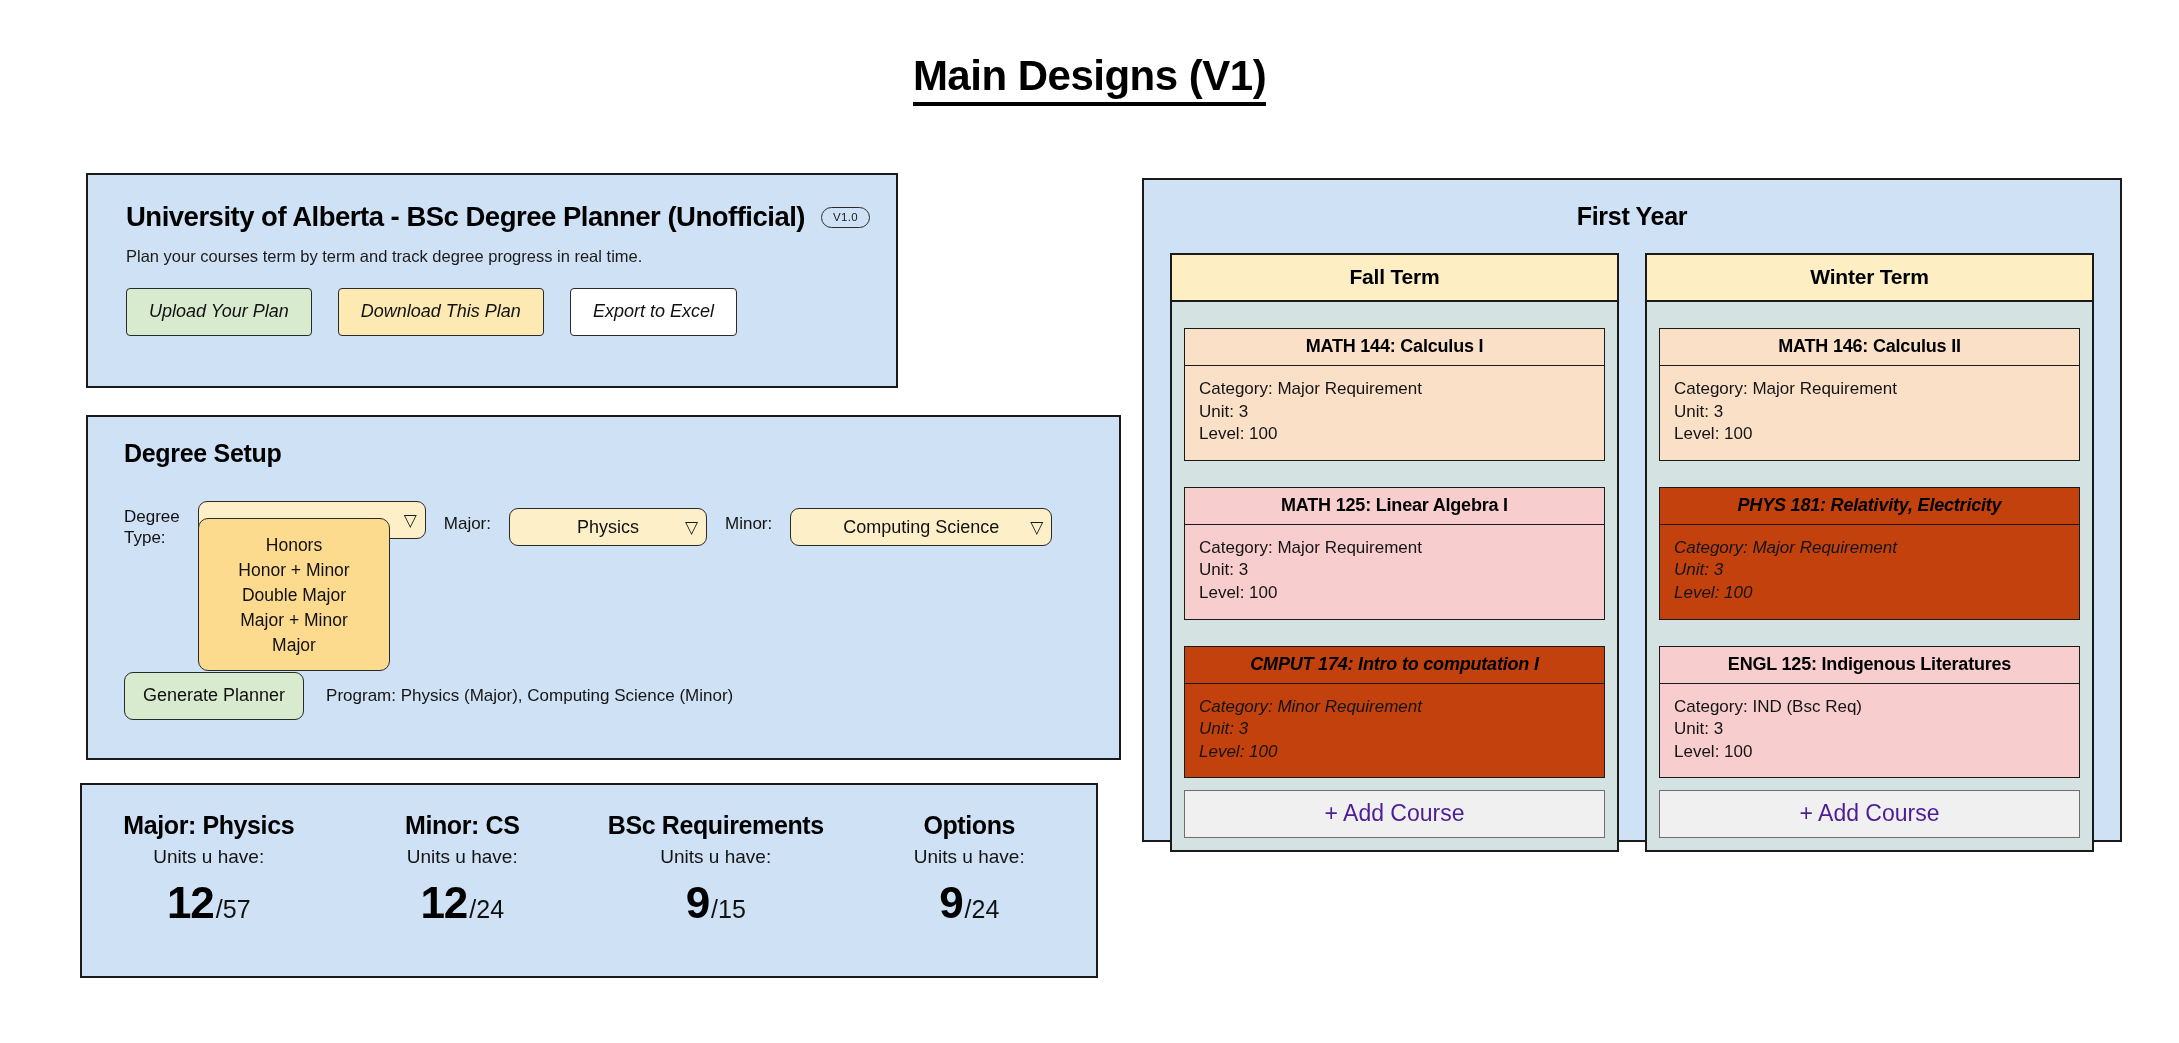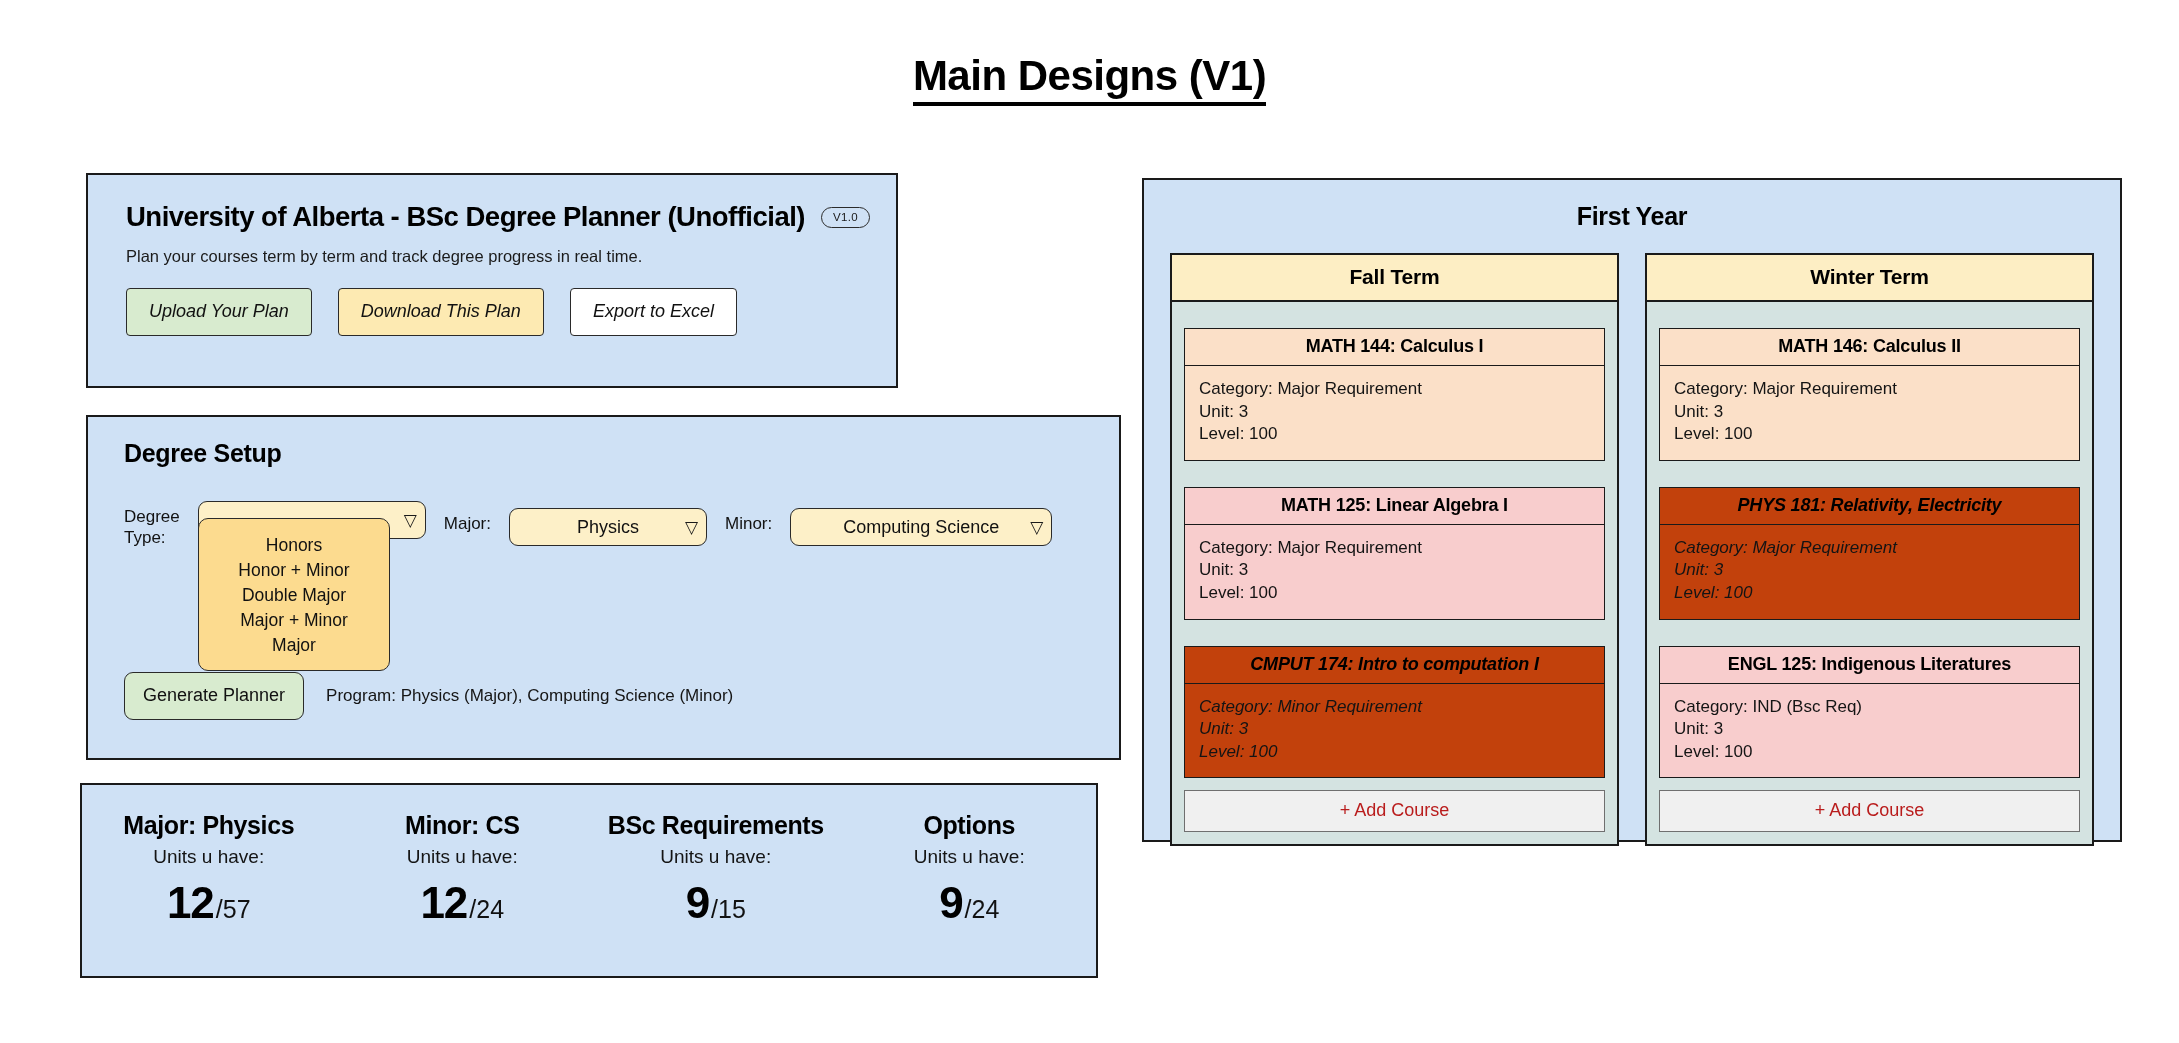--- a/index.html
+++ b/index.html
@@ -302,23 +302,23 @@
   .course-card-body {
     padding: 12px 14px 14px 14px;
     font-size: 17px;
     line-height: 1.33;
     color: #141414;
   }
   .add-course-btn {
     border: 1.6px solid #6f6f6f;
     background: #f0f0f0;
     text-align: center;
-    font-size: 18px;
+    font-size: 23px;
     padding: 9px 0 10px 0;
-    color: #b91c1c;
+    color: #4c1d95;
     cursor: pointer;
     margin-top: 2px;
   }
   
   .c-peach  { background: #fbe0c8; }
   .c-pink   { background: #f8cdcd; }
   .c-purple { background: #c2410c; font-style: italic; }
 </style>
 </head>
 <body>

